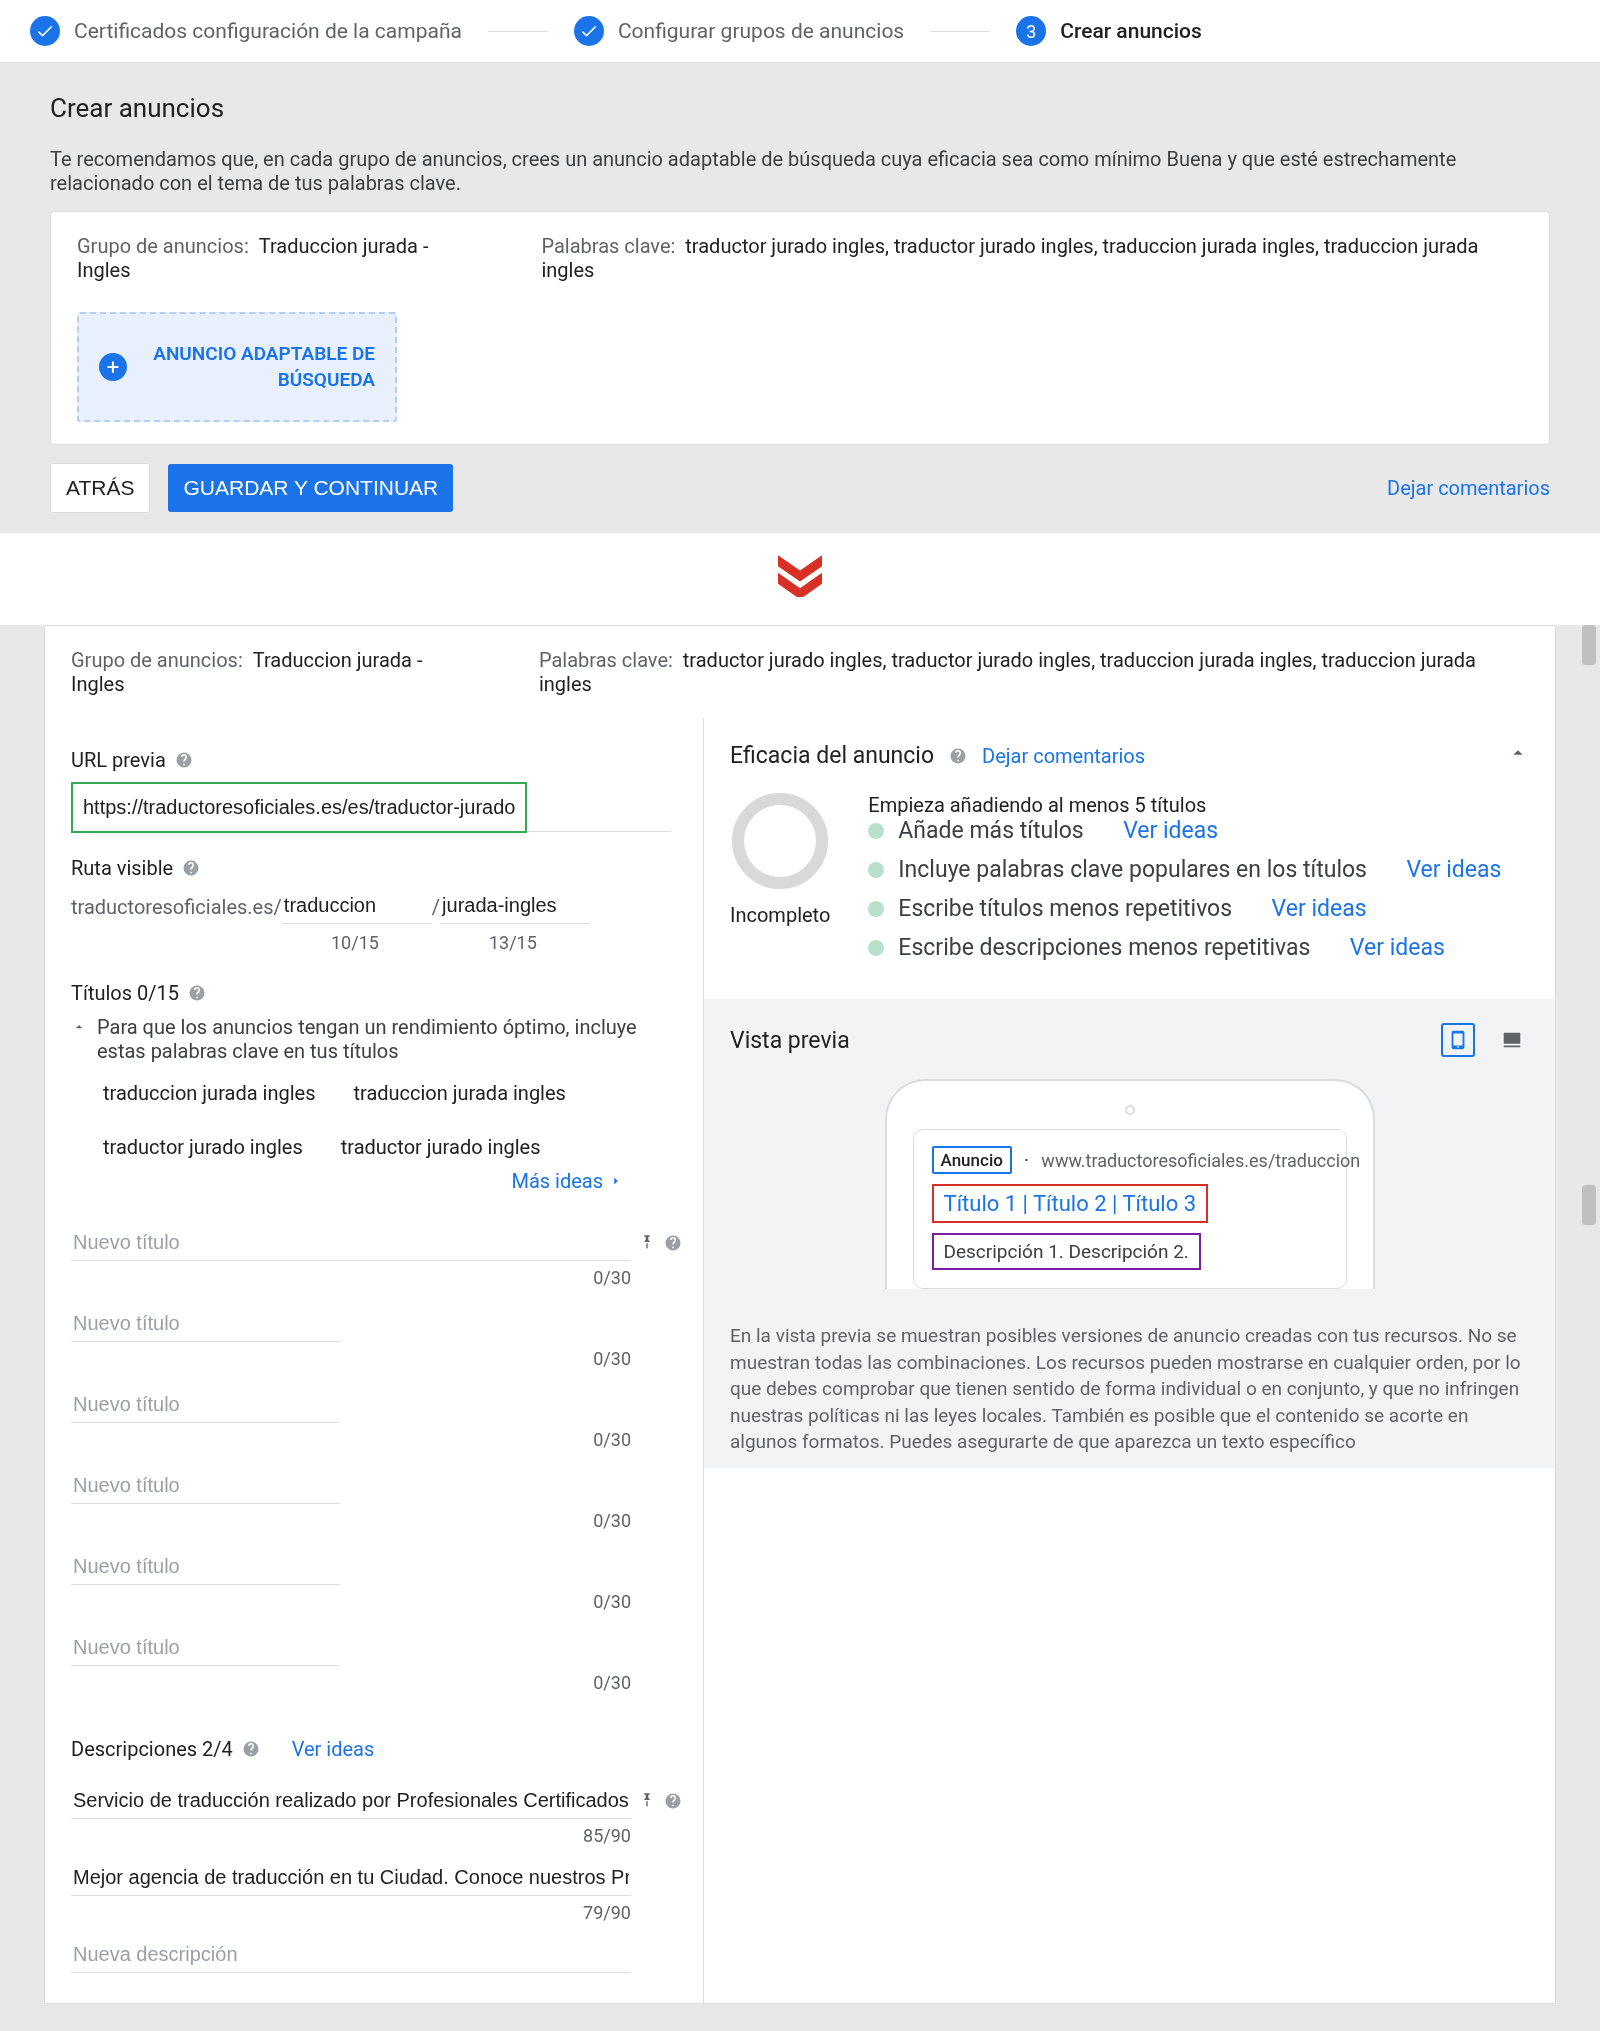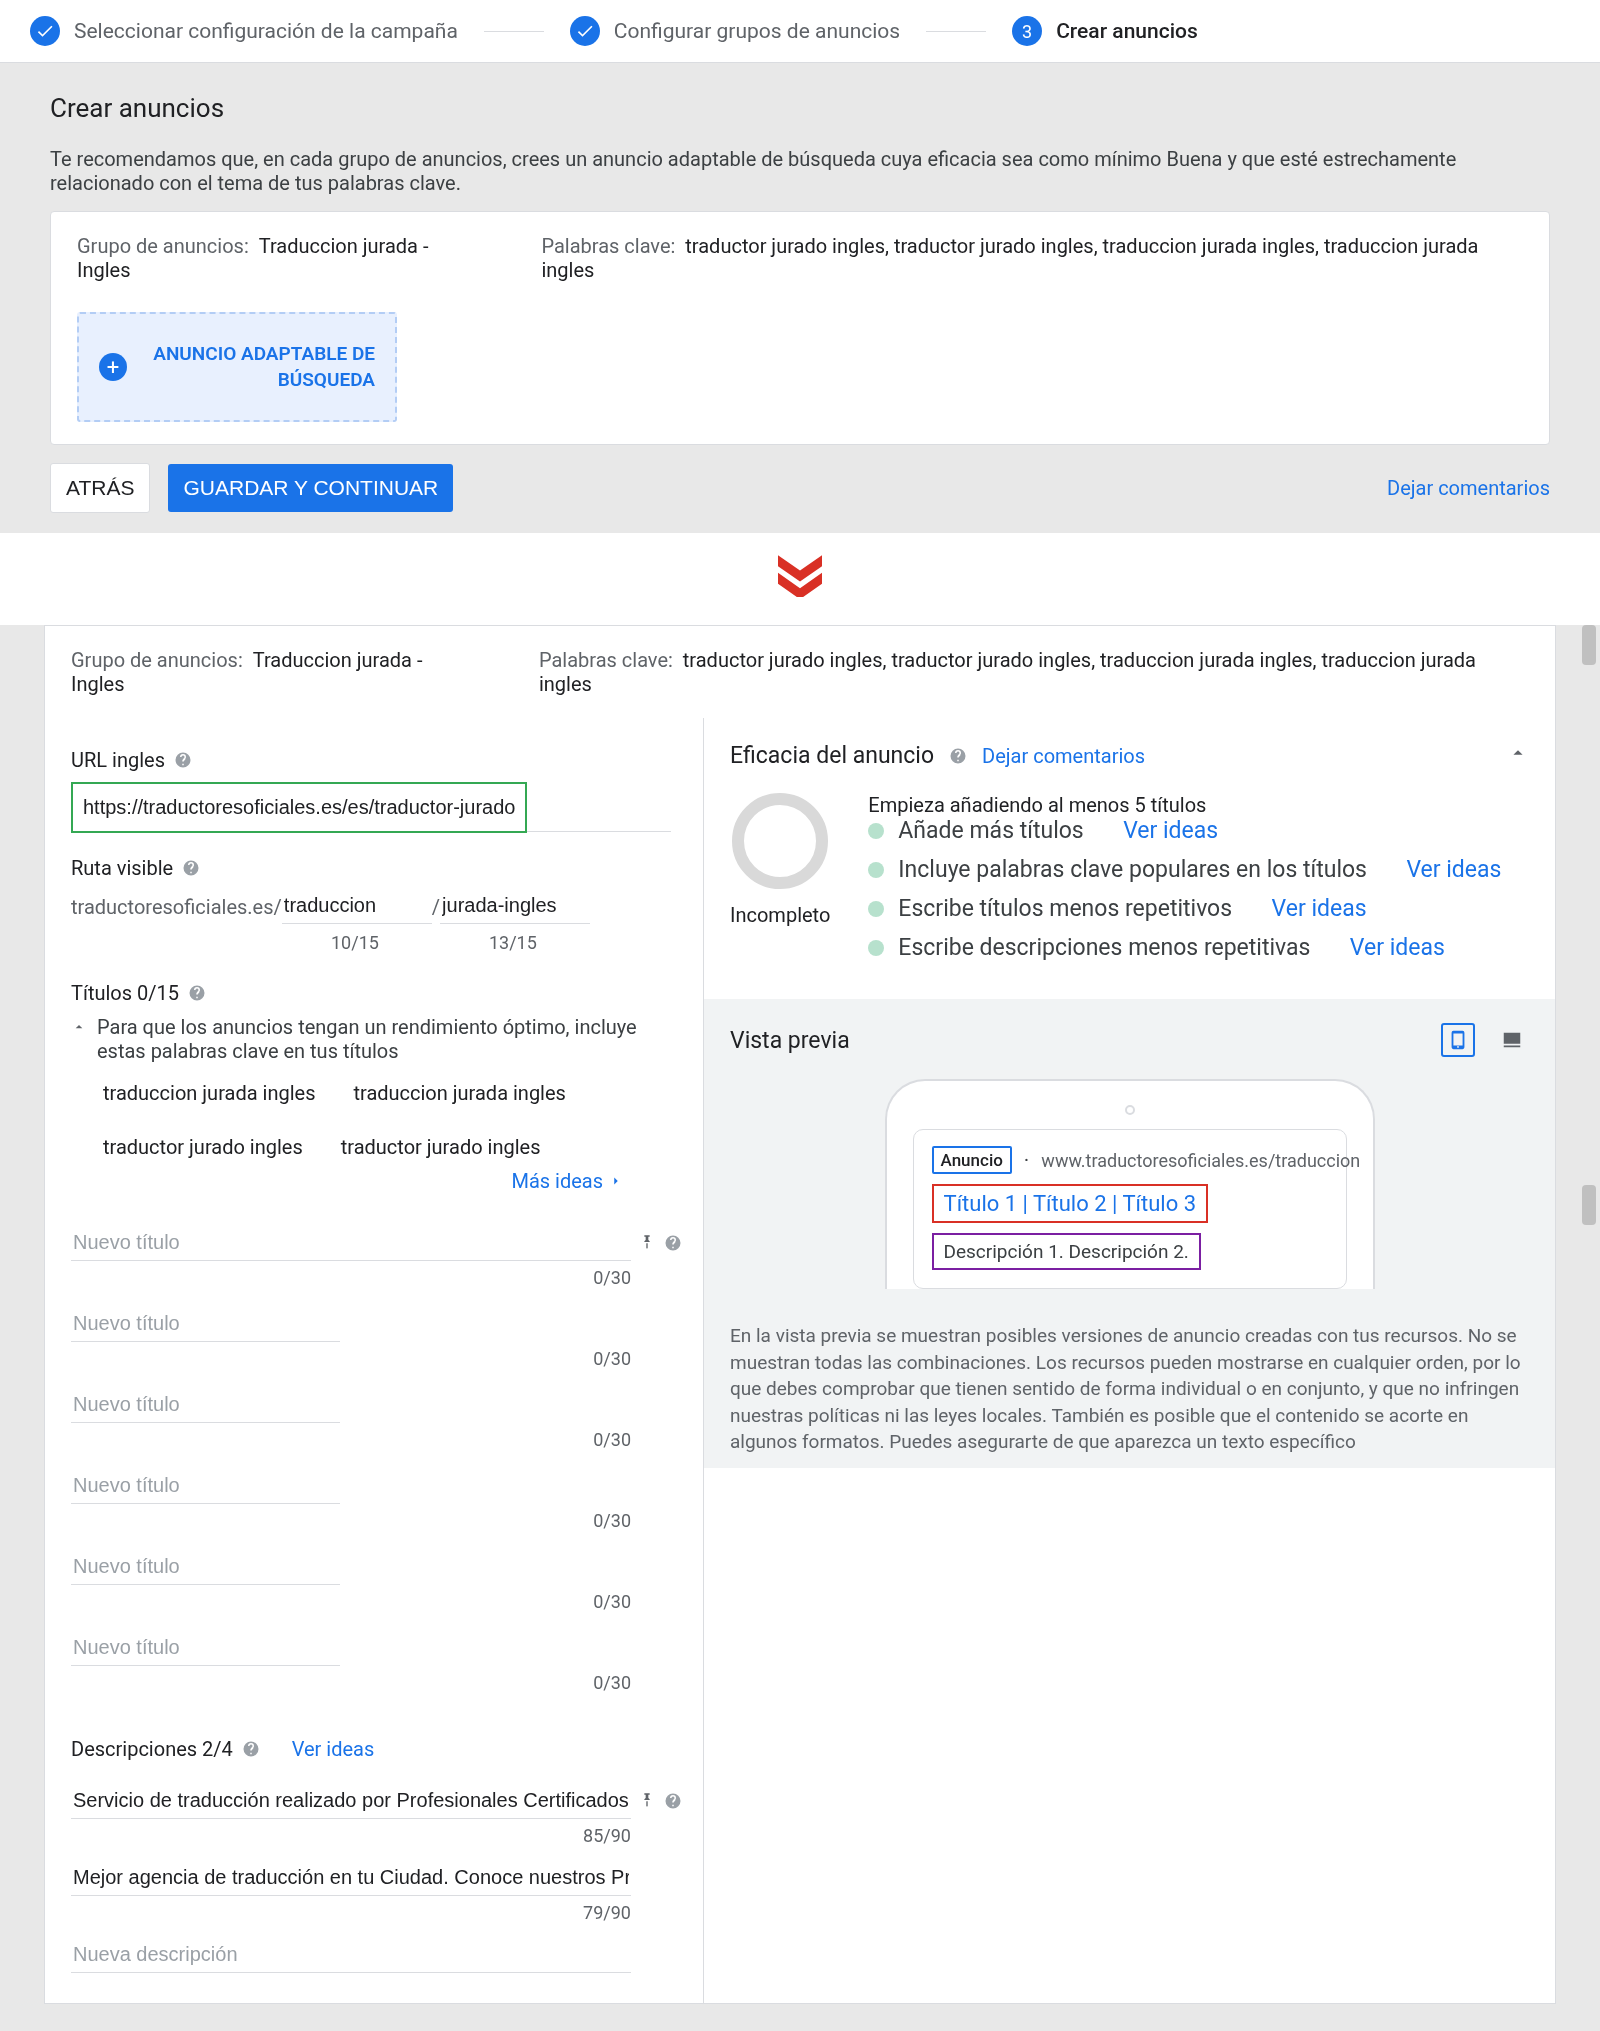--- a/index.html
+++ b/index.html
@@ -196,21 +196,21 @@
 </head>
 <body>
 
 <div class="stepper">
   <div class="step">
     <span class="step-badge">
       <svg viewBox="0 0 24 24">
           <path d="M9 16.17 4.83 12l-1.42 1.41L9 19 21 7l-1.41-1.41z"></path>
         </svg>
     </span>
-    <span class="step-label">Seleccionar configuración de la campaña</span>
+    <span class="step-label">Certificados configuración de la campaña</span>
   </div>
   <span class="step-line"></span>
   <div class="step">
     <span class="step-badge">
       <svg viewBox="0 0 24 24">
           <path d="M9 16.17 4.83 12l-1.42 1.41L9 19 21 7l-1.41-1.41z"></path>
         </svg>
     </span>
     <span class="step-label">Configurar grupos de anuncios</span>
   </div>
@@ -270,21 +270,21 @@
       <span>Palabras clave:</span>
       &nbsp;<strong>traductor jurado ingles, traductor jurado ingles, traduccion jurada ingles, traduccion jurada ingles</strong>
     </div>
   </div>
 
   <div class="panel2">
 
     <div class="col-left">
       
       <div class="section-label">
-        <span>URL ingles</span>
+        <span>URL previa</span>
         <span class="help-ico">
             <svg viewBox="0 0 24 24">
               <path d="M12 2a10 10 0 100 20 10 10 0 000-20zm1 17h-2v-2h2v2zm2.07-7.75-.9.92A3.4 3.4 0 0013 14h-2v-.5a4 4 0 011.17-2.83l1.24-1.26A2 2 0 0012 6a2 2 0 00-2 2H8a4 4 0 118 0 3.2 3.2 0 01-.93 2.25z"></path>
             </svg>
           </span>
       </div>
       <input class="final-url" value="https://traductoresoficiales.es/es/traductor-jurado-de-ingles/" style="">
       <div class="final-url-underline"></div>
 
       

